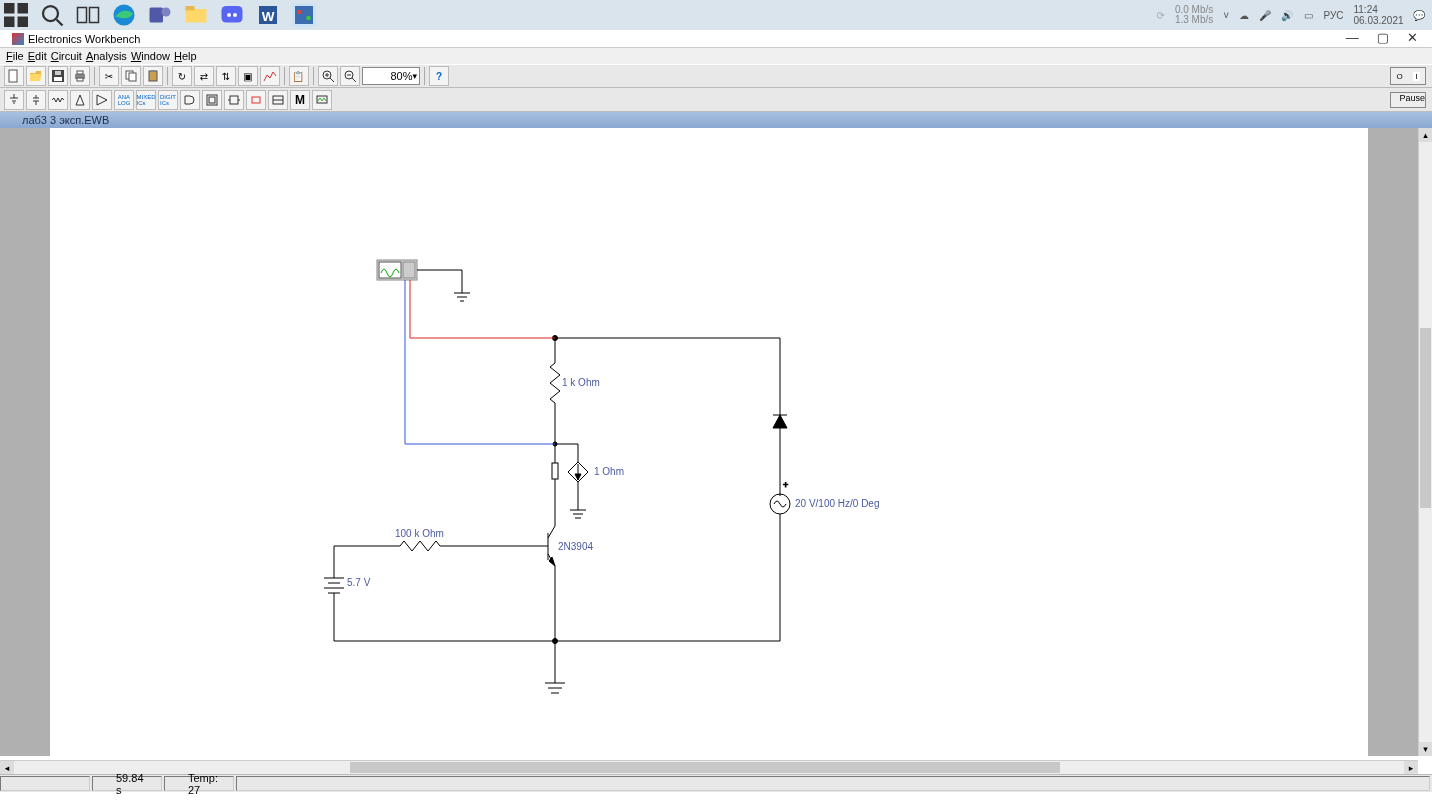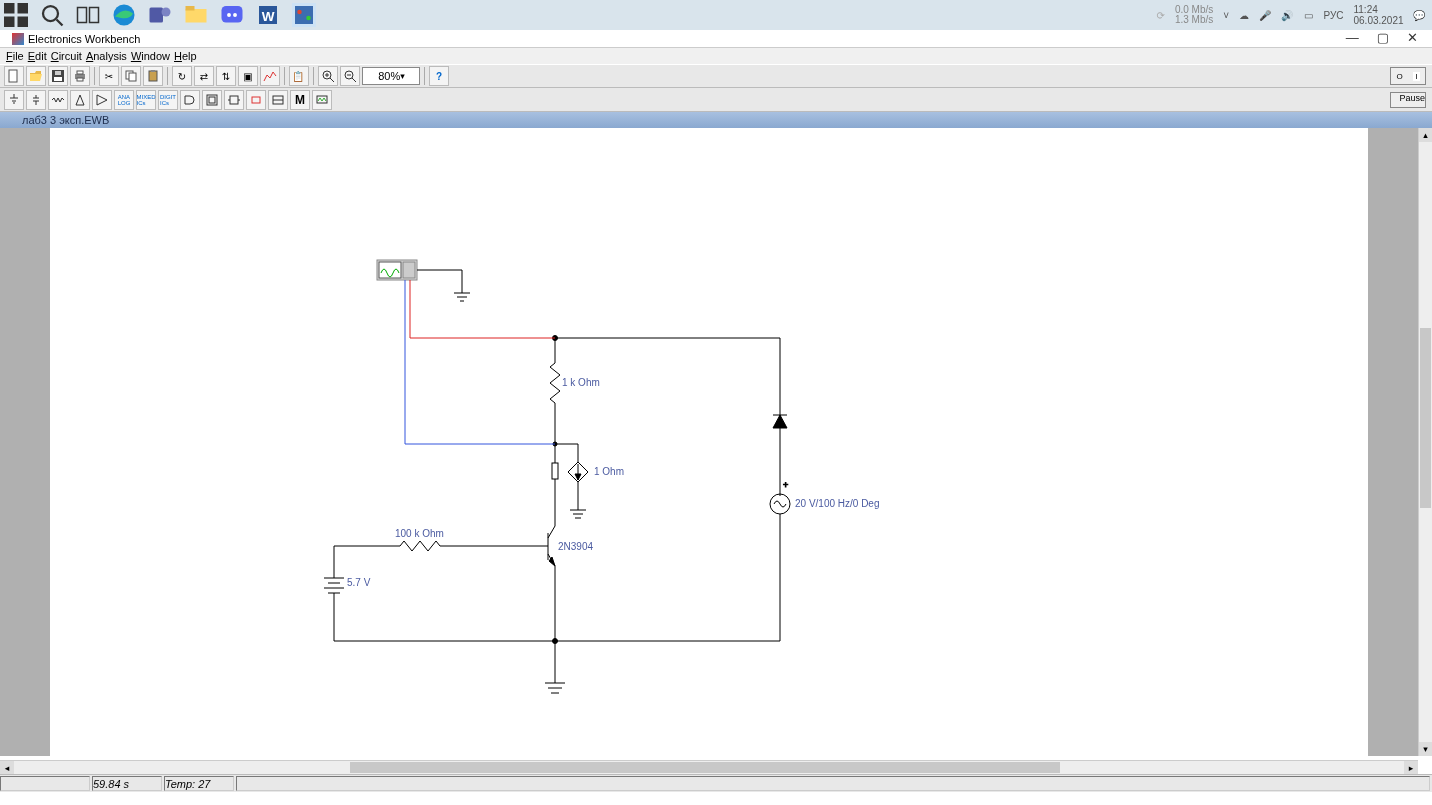--- a/index.html
+++ b/index.html
@@ -90,21 +90,21 @@
   font-size: 10px;
   cursor: pointer;
 }
 .tbtn svg { width: 14px; height: 14px; }
 .zoom-select {
   height: 18px; width: 58px;
   border: 1px solid #888;
   background: #fff;
   font-size: 11px;
   padding-left: 3px;
-  display: flex; align-items: center; justify-content: center;
+  display: flex; align-items: center; justify-content: flex-end;
 }
 .zoom-select::after { content: "▾"; font-size: 9px; margin-right: 2px; }
 
 .switch-box {
   position: absolute; right: 6px;
   width: 36px; height: 18px;
   border: 1px solid #888;
   background: #eee;
   display:flex;align-items:center;justify-content:space-around;
   font-size:8px;
@@ -197,23 +197,23 @@
 .statusbar {
   height: 18px;
   background: #e8e8e8;
   border-top: 1px solid #bbb;
   display: flex; align-items: center;
   font-size: 11px;
 }
 .status-cell {
   border: 1px inset #ccc;
   height: 15px;
-  padding: 0 0;
+  padding: 0 23px;
   margin-right: 2px;
-  display:flex;align-items:center;font-style:italic;
+  display:flex;align-items:center;
 }
 .status-spacer { width: 90px; border:1px inset #ccc; height:15px; margin-right:2px; }
 
 .comp-label { font-size: 10px; fill: #4a5aa0; font-family: Arial, sans-serif; }
 </style>
 </head>
 <body>
 
 <div class="taskbar">
   <div class="taskbar-left">

